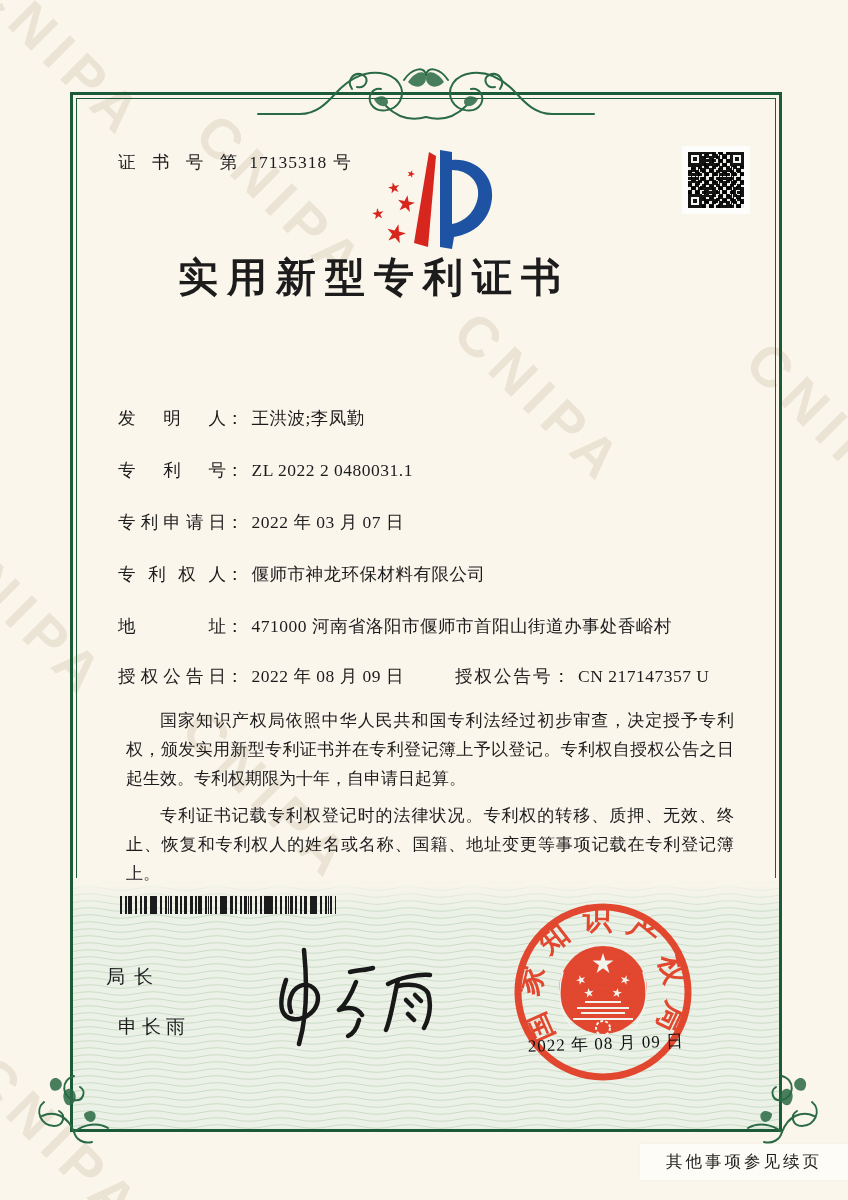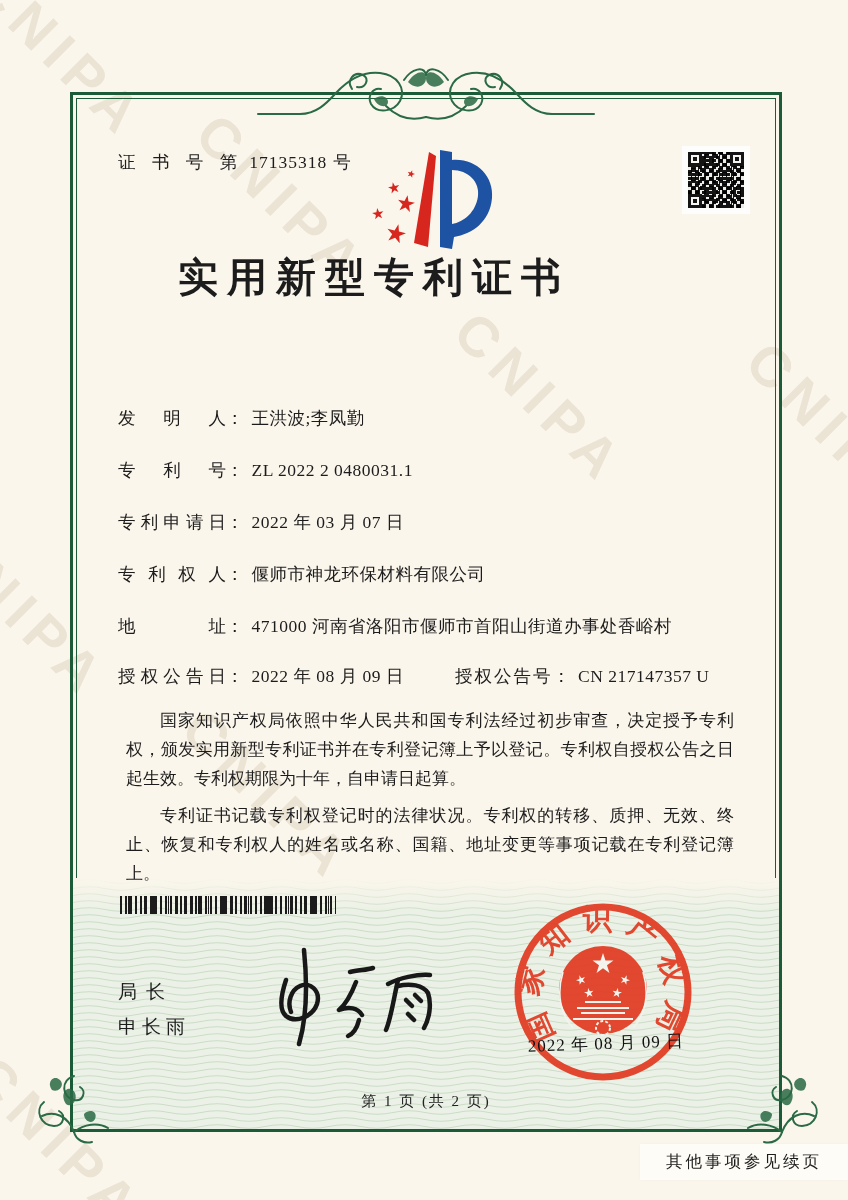--- a/index.html
+++ b/index.html
@@ -68,21 +68,21 @@
   .body-text p{margin:8px; text-indent:2em;}
   
   .barcode{
     position:absolute; left:120px; top:896px; width:216px; height:18px; z-index:3;
     background-image:
       repeating-linear-gradient(90deg,#1b1b1b 0 2px,transparent 2px 5px),
       repeating-linear-gradient(90deg,#1b1b1b 0 1px,transparent 1px 8px),
       repeating-linear-gradient(90deg,transparent 0 9px,#1b1b1b 9px 12px,transparent 12px 23px);
   }
   
-  .signer-title{position:absolute; left:118px; top:964px; font-size:19px; letter-spacing:9px; z-index:3;margin-top:15px;}
+  .signer-title{position:absolute; left:106px; top:964px; font-size:19px; letter-spacing:9px; z-index:3;}
   .signer-name{position:absolute; left:118px; top:1002px; font-size:19px; letter-spacing:5px; z-index:3;margin-top:12px;}
   .signature{position:absolute; left:246px; top:922px; z-index:3;}
   
   .seal{position:absolute; left:511px; top:900px; z-index:3;}
   .seal-date{
     position:absolute; left:522px; top:1032px; width:168px; text-align:center;
     font-size:17px; letter-spacing:1px; color:#111; transform:rotate(-2deg); z-index:4; white-space:nowrap;
   }
   
   .page-no{position:absolute; left:70px; top:1092px; width:712px; text-align:center;
@@ -270,19 +270,18 @@
         <path d="M70,113 H114"></path>
         <path d="M62,119 H122"></path>
         <circle cx="92" cy="128" r="7" stroke-dasharray="3 2"></circle>
         <path d="M52,72 C45,95 50,115 62,128" stroke-width="1.6"></path>
         <path d="M132,72 C139,95 134,115 122,128" stroke-width="1.6"></path>
       </g>
     </g>
   </svg>
   <div class="seal-date">2022 年 08 月 09 日</div>
 
-  <div class="page-no">第 1 页 (共 2 页)</div>
 
   <div class="footer-note-wrap">
     <span class="footer-note">其他事项参见续页</span>
   </div>
 
 </div>
 
 </body></html>

